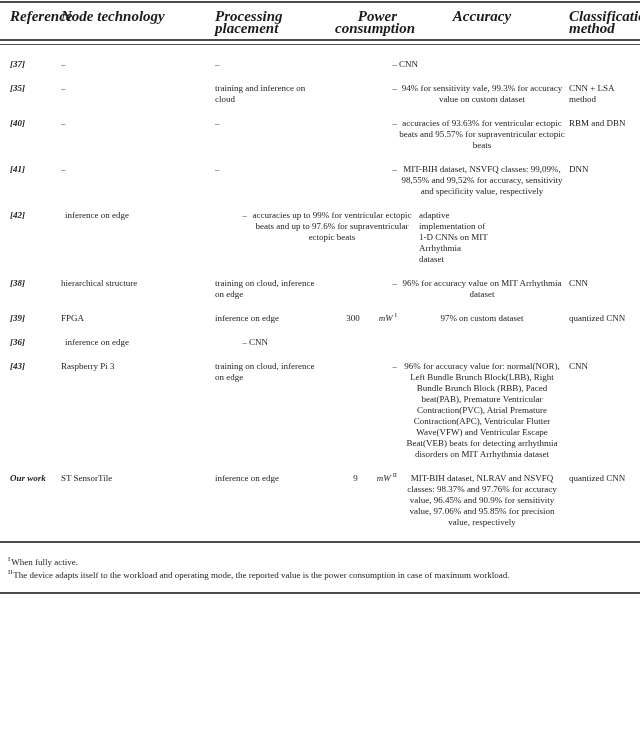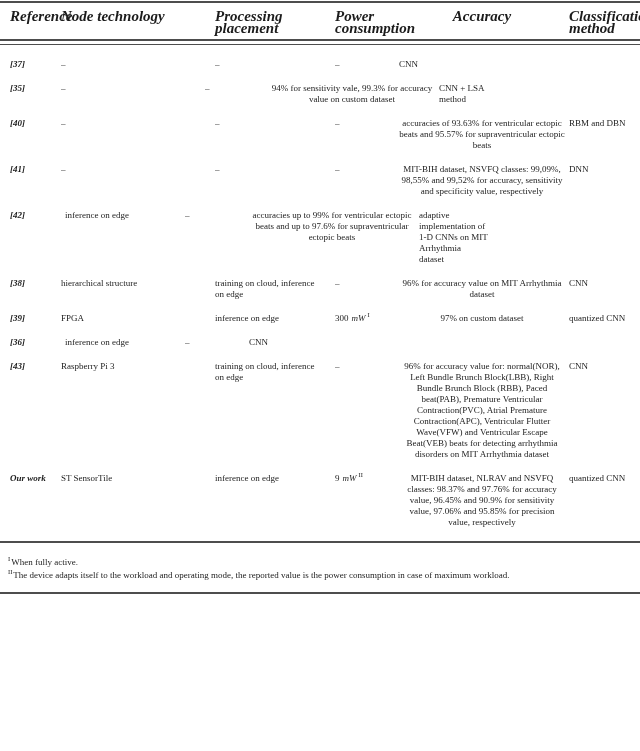--- a/index.html
+++ b/index.html
@@ -19,28 +19,28 @@
   .rule-double { margin-top: 0; }
   .rule-double .line { height: 1.5px; background: #4d4d4d; }
   .rule-double .gap { height: 3px; }
   .row { display: flex; align-items: flex-start; }
   .header-row { padding: 7px 0 5px 0; font-size: 15px; line-height: 12px; }
   .header-cell { font-weight: bold; font-style: italic; }
   .cell { box-sizing: border-box; }
   .col-ref    { width: 55px;  text-align: left; padding-left: 10px; }
   .col-node   { width: 150px; text-align: left; padding: 0 6px; }
   .col-proc   { width: 130px; padding: 0 10px; }
-  .col-power  { width: 62px;  text-align: left; }
+  .col-power  { width: 62px;  text-align: right; }
   .col-acc    { width: 170px; text-align: center; padding: 0 2px; }
   .col-method { width: 73px;  text-align: left; padding: 0 2px; font-family: Liberation Serif, serif; }
   .tbody { padding-top: 14px; }
   .tbody .row { margin-bottom: 13px; }
   .ref-cell { font-weight: bold; font-style: italic; }
   .power-unit { font-style: italic; }
-  .power-unit:not(:empty) { margin-left: 3px; }
+  .power-unit:not(:empty) { margin-left: 19px; }
   sup { font-size: 6.5px; line-height: 0; }
   .power-sup:not(:empty) { margin-left: 2px; }
   .footnotes { padding: 13px 10px 10px 8px; }
   .footnote { font-size: 9px; line-height: 13px; }
   .footnote sup { margin-right: 1px; }
 </style>
 </head>
 <body>
 
 <div class="page">
@@ -68,20 +68,21 @@
         <div class="cell col-ref ref-cell">[37]</div>
         <div class="cell col-node">–</div>
         <div class="cell col-proc">–</div>
         <div class="cell col-power"><span>–</span><span class="power-unit"></span><sup class="power-sup"></sup></div>
         <div class="cell col-method">CNN</div>
       </div>
 
       <div class="row">
         <div class="cell col-ref ref-cell">[35]</div>
         <div class="cell col-node">–</div>
+        <div class="cell col-proc">training and inference on cloud</div>
         <div class="cell col-power"><span>–</span><span class="power-unit"></span><sup class="power-sup"></sup></div>
         <div class="cell col-acc">94% for sensitivity vale, 99.3% for accuracy value on custom dataset</div>
         <div class="cell col-method">CNN + LSA method</div>
       </div>
 
       <div class="row">
         <div class="cell col-ref ref-cell">[40]</div>
         <div class="cell col-node">–</div>
         <div class="cell col-proc">–</div>
         <div class="cell col-power"><span>–</span><span class="power-unit"></span><sup class="power-sup"></sup></div>

